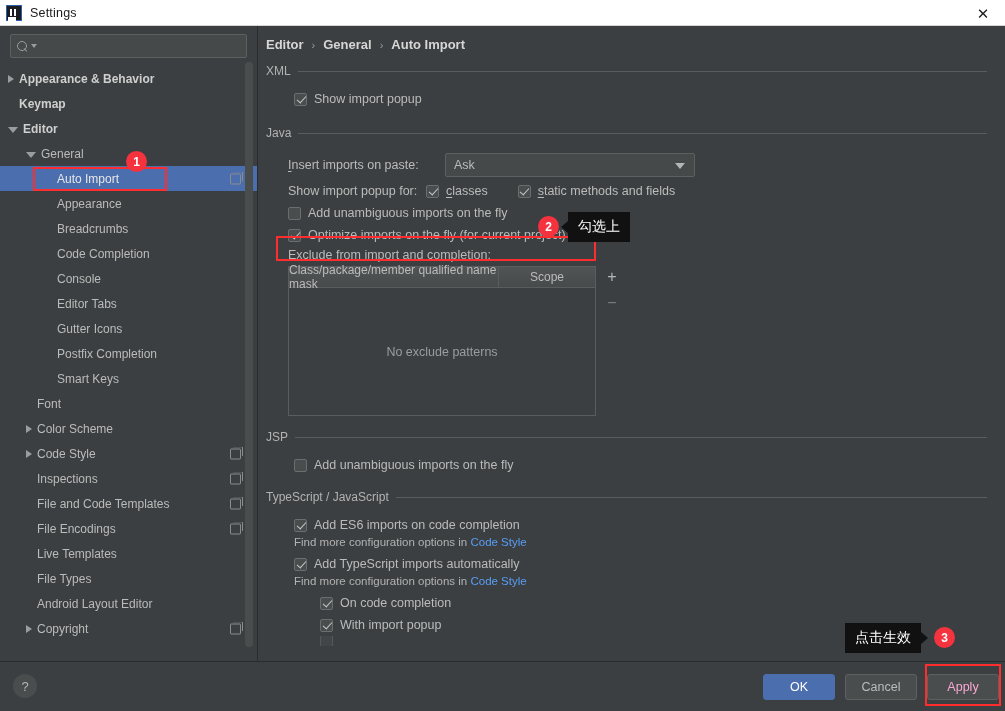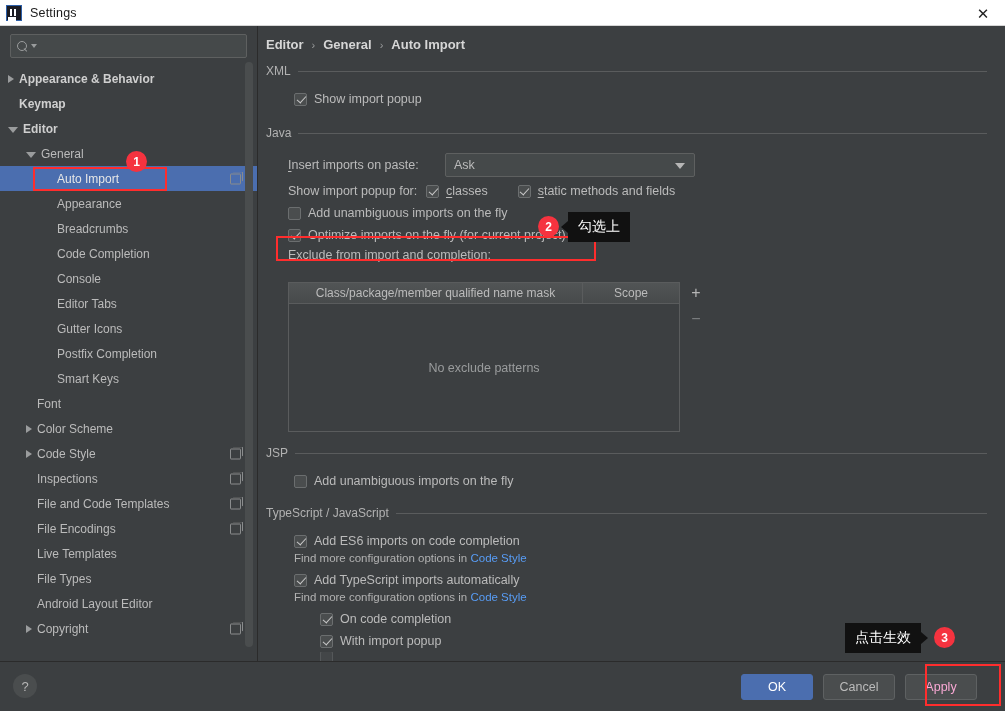--- a/index.html
+++ b/index.html
@@ -220,29 +220,29 @@
   .popuprow {
     display: flex; align-items: center;
     height: 22px; padding-left: 22px;
     font-size: 12.5px; color: #bbbbbb;
   }
   .popuprow .formlabel { width: 138px; }
   .inline-cb { display: flex; align-items: center; margin-right: 30px; }
 
   .exclude-label {
     padding-left: 22px; font-size: 12.5px; color: #bbbbbb;
-    margin-top: 2px; margin-bottom: 20px;
+    margin-top: 2px; margin-bottom: 4px;
   }
 
   .table-wrap {
     display: flex; align-items: flex-start;
     padding-left: 22px;
   }
   .table {
-    width: 392px; height: 150px;
+    width: 308px; height: 150px;
     background: #3c3f41;
     border: 1px solid #5a5c5d;
     display: flex; flex-direction: column;
   }
   .thead {
     display: flex; height: 21px; flex: none;
     background: #4a4d4e;
     border-bottom: 1px solid #5a5c5d;
   }
   .th {
@@ -288,21 +288,21 @@
   }
   .help-btn {
     position: absolute; left: 13px; top: 12px;
     width: 24px; height: 24px; border-radius: 50%;
     background: #4a4d4e;
     display: flex; align-items: center; justify-content: center;
     color: #b6b6b6; font-size: 13px;
     cursor: pointer;
   }
   .btns {
-    position: absolute; right: 28px; top: 12px;
+    position: absolute; right: 6px; top: 12px;
     display: flex; gap: 10px; margin-left: 47px;
   }
   .btn {
     width: 72px; height: 26px;
     border-radius: 3px;
     display: flex; align-items: center; justify-content: center;
     font-size: 12.5px;
     border: 1px solid #5e6162;
     background: #4a4d4e; color: #bbbbbb;
     cursor: pointer;

